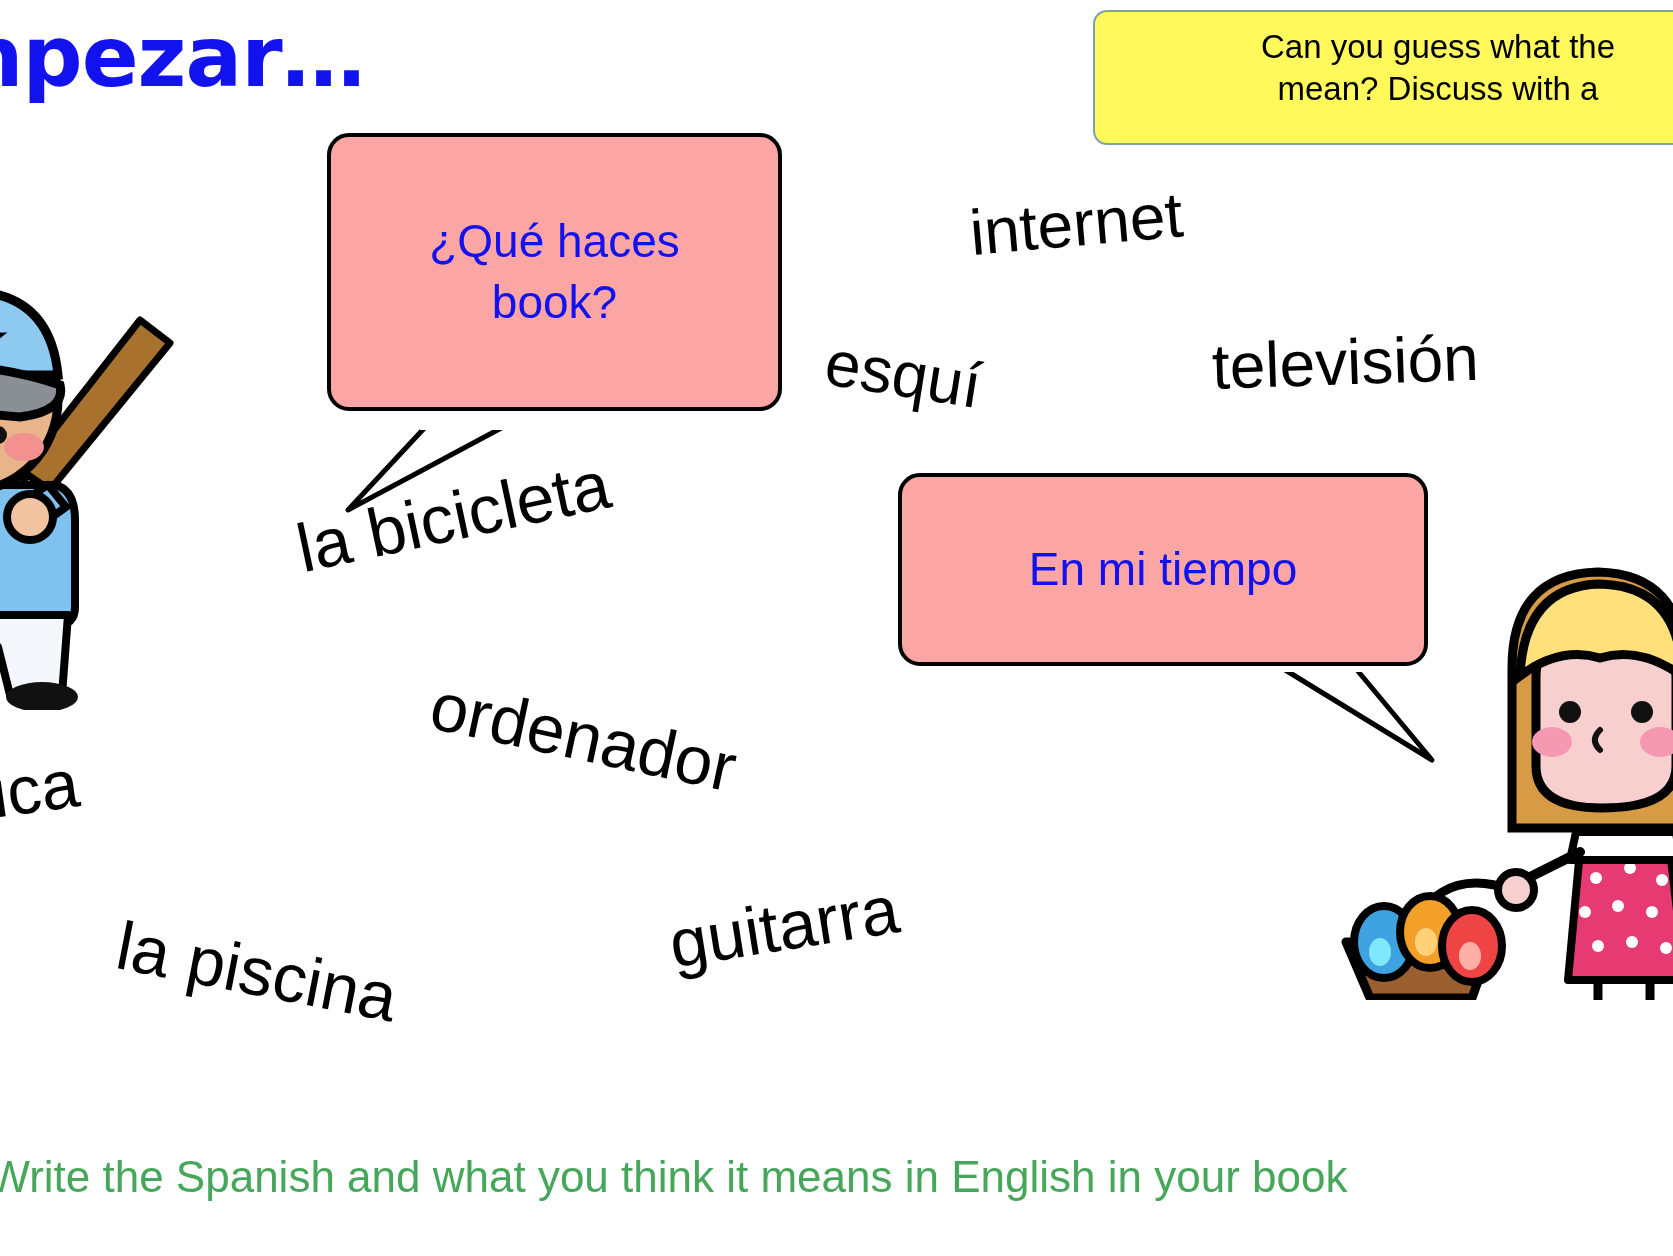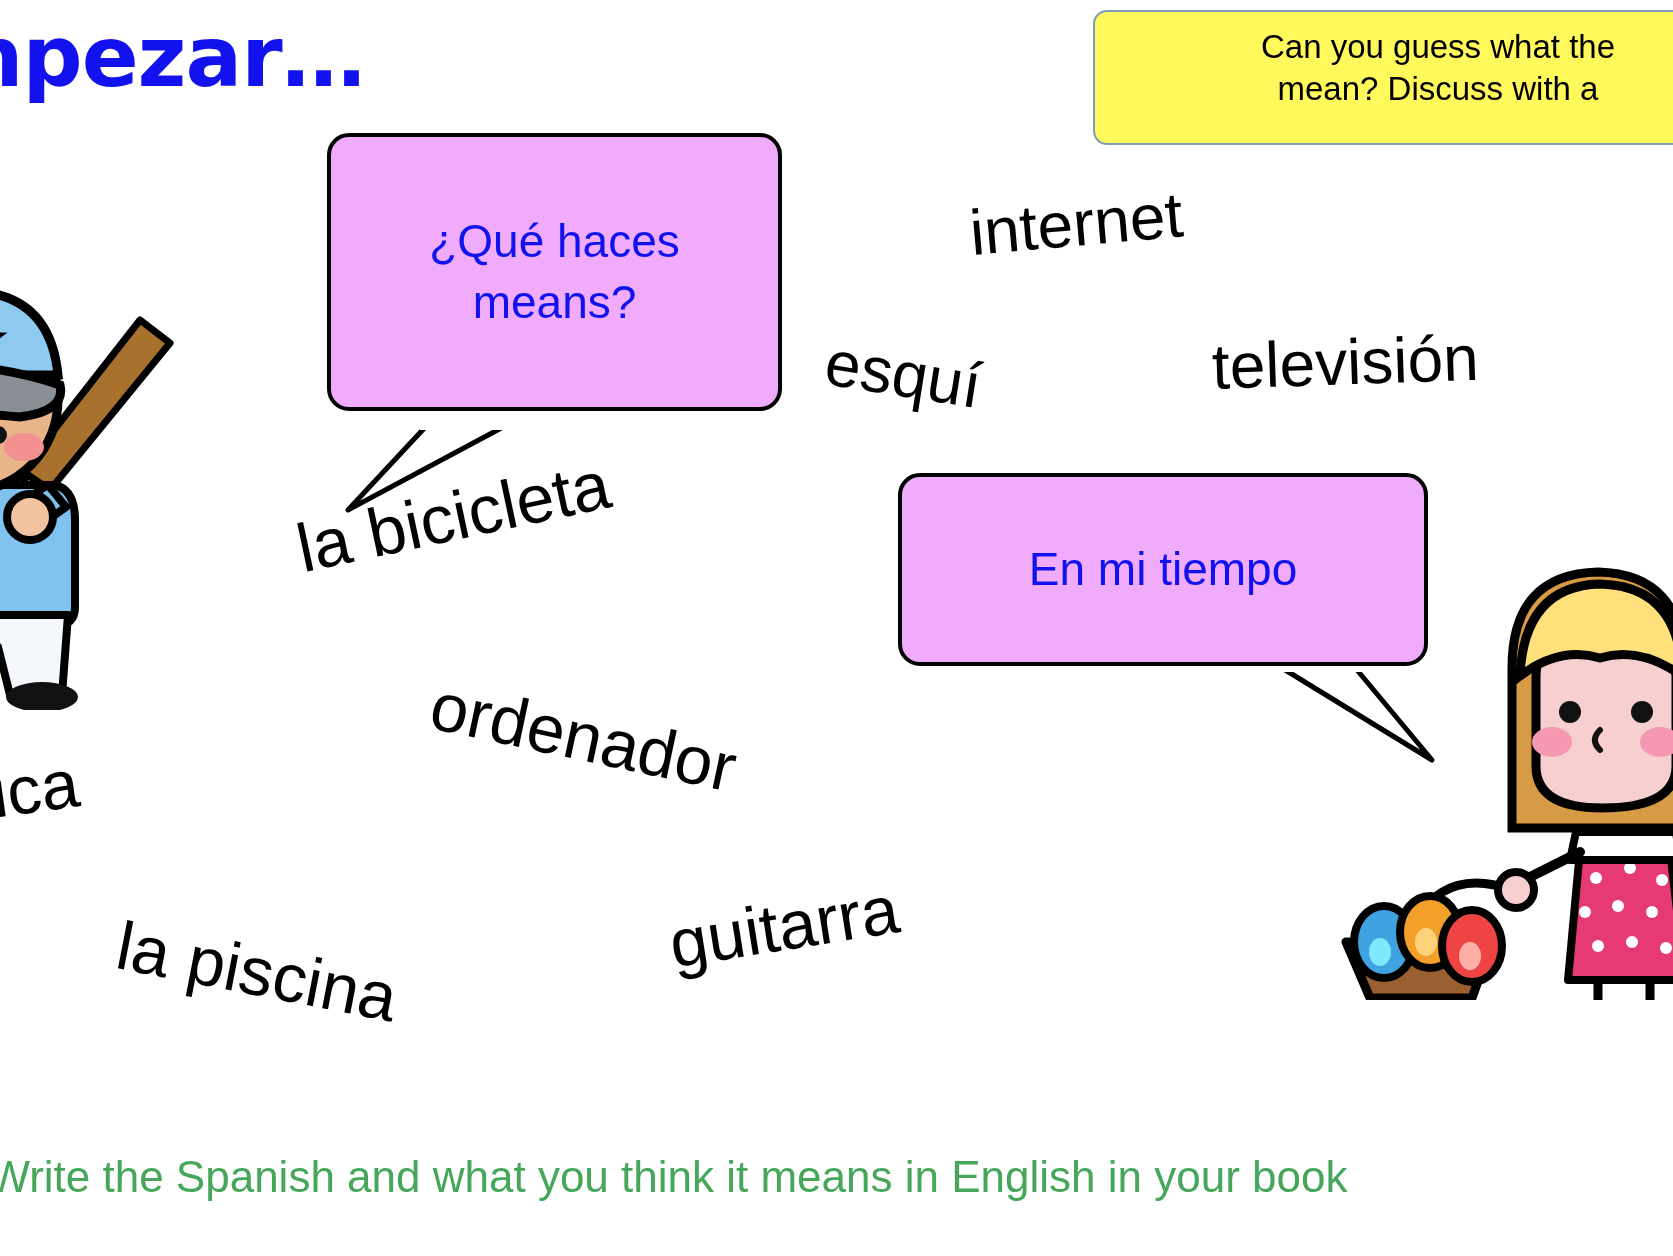--- a/index.html
+++ b/index.html
@@ -37,21 +37,21 @@
     color:#000000;
     font-size:33px;
     line-height:1.28;
     text-align:center;
     font-family:"Liberation Sans", sans-serif;
   }
 
   
   .bubble{
     position:absolute;
-    background:#f0abfc;
+    background:#fca5a5;
     border:4px solid #000000;
     border-radius:22px;
     box-sizing:border-box;
     color:#1212ee;
     font-size:46px;
     line-height:1.32;
     text-align:center;
     display:flex;
     align-items:center;
     justify-content:center;
@@ -134,21 +134,21 @@
     </svg>
   </div>
 
   <svg class="tail-svg" style="left:300px;top:380px;width:260px;height:140px;" viewBox="0 0 260 140">
     <polygon points="48,130 130,42 205,46" fill="#ffffff" stroke="#000000" stroke-width="5" stroke-linejoin="round"></polygon>
     <rect x="120" y="30" width="110" height="20" fill="#ffffff"></rect>
   </svg>
   <div class="bubble" id="bubble-left">
     <div>
       <div>¿Qué haces</div>
-      <div>means?</div>
+      <div>book?</div>
     </div>
   </div>
 
   <svg class="tail-svg" style="left:1260px;top:640px;width:240px;height:160px;" viewBox="0 0 240 160">
     <polygon points="22,28 172,120 92,24" fill="#ffffff" stroke="#000000" stroke-width="5" stroke-linejoin="round"></polygon>
     <rect x="10" y="10" width="100" height="22" fill="#ffffff"></rect>
   </svg>
   <div class="bubble" id="bubble-right">
     <div>
       <div>En mi tiempo</div>

